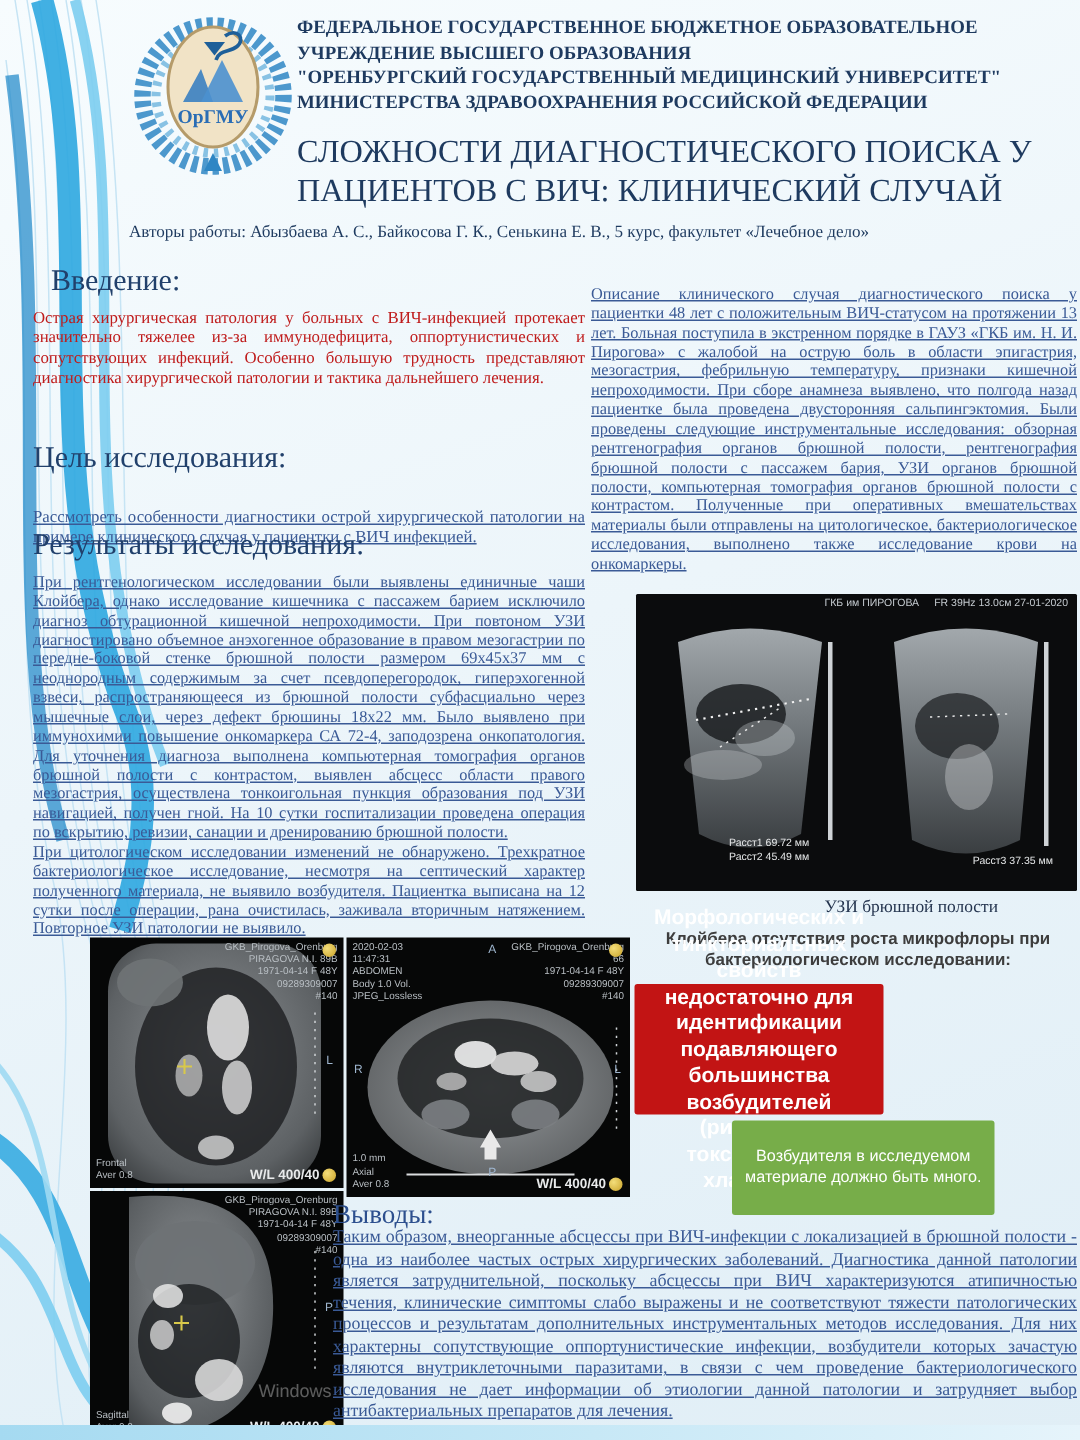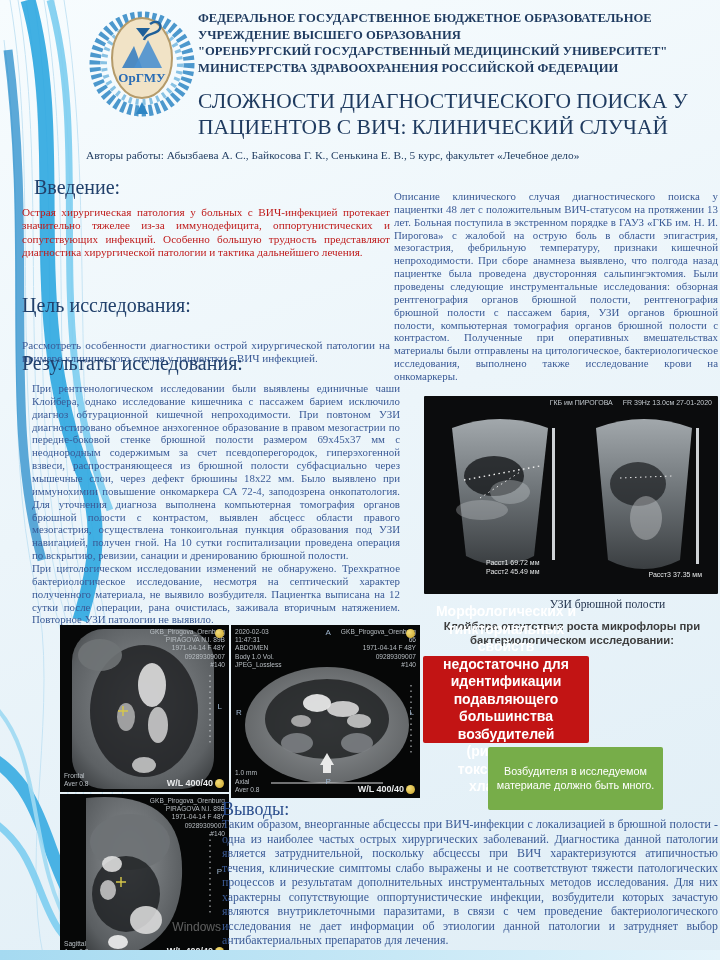--- a/index.html
+++ b/index.html
@@ -11,21 +11,21 @@
   .abs{position:absolute;margin:0;}
   .pre{white-space:pre-line;}
   
   .org{left:198px;top:10px;width:518px;font-size:12.6px;font-weight:bold;
        line-height:1.32;color:#1e3a5f;}
   .title{left:198px;top:88px;width:518px;font-size:21.5px;line-height:1.22;color:#1e3a5f;}
   .authors{left:86px;top:147px;width:620px;font-size:11.4px;line-height:1.45;color:#1e3a5f;}
   
   .h1{font-size:20px;color:#21406b;}
   .h2{font-size:18px;color:#2c4f8e;}
-  .body-blue{color:#3a5a96;font-size:10.9px;line-height:1.18;text-align:justify;text-align-last:left;}
+  .body-blue{color:#3a5a96;font-size:10.9px;line-height:1.18;text-align:justify;text-align-last:left;text-decoration:underline;}
   .body-red{color:#bf1c1c;font-size:11.2px;line-height:1.2;text-align:justify;text-align-last:left;}
   .concl{font-size:11.9px;line-height:1.22;}
   
   .us-block{left:424px;top:396px;width:294px;height:198px;background:#0b0c0d;border-radius:1px;}
   .us-header{position:absolute;top:3px;left:6px;right:6px;display:flex;justify-content:flex-end;gap:10px;
              font-family:"Liberation Sans",sans-serif;font-size:7px;color:#c3c9ce;}
   .us-m{position:absolute;font-family:"Liberation Sans",sans-serif;font-size:7px;color:#e4e6e7;}
   .us-m1{left:62px;bottom:28px;}
   .us-m2{left:62px;bottom:19px;}
   .us-m3{right:16px;bottom:16px;}
@@ -110,21 +110,21 @@
     <div>Авторы работы: Абызбаева А. С., Байкосова Г. К., Сенькина Е. В., 5 курс, факультет «Лечебное дело»</div>
   </div>
 
   <p class="abs h1" style="left:34px;top:176px;">Введение:</p>
   <p class="abs body-red" style="left:22px;top:206px;width:368px;">Острая хирургическая патология у больных с ВИЧ-инфекцией протекает значительно тяжелее из-за иммунодефицита, оппортунистических и сопутствующих инфекций. Особенно большую трудность представляют диагностика хирургической патологии и тактика дальнейшего лечения.</p>
 
   <p class="abs h1" style="left:22px;top:294px;">Цель исследования:</p>
   <p class="abs body-blue" style="left:22px;top:339px;width:368px;font-size:11.2px;">Рассмотреть особенности диагностики острой хирургической патологии на примере клинического случая у пациентки с ВИЧ инфекцией.</p>
 
   <p class="abs h1" style="left:22px;top:352px;">Результаты исследования:</p>
-  <div class="abs body-blue" style="left:32px;top:382px;width:368px;">
+  <div class="abs body-blue" style="left:22px;top:382px;width:368px;">
     <p class="para">При рентгенологическом исследовании были выявлены единичные чаши Клойбера, однако исследование кишечника с пассажем барием исключило диагноз обтурационной кишечной непроходимости. При повтоном УЗИ диагностировано объемное анэхогенное образование в правом мезогастрии по передне-боковой стенке брюшной полости размером 69х45х37 мм с неоднородным содержимым за счет псевдоперегородок, гиперэхогенной взвеси, распространяющееся из брюшной полости субфасциально через мышечные слои, через дефект брюшины 18х22 мм. Было выявлено при иммунохимии повышение онкомаркера СА 72-4, заподозрена онкопатология. Для уточнения диагноза выполнена компьютерная томография органов брюшной полости с контрастом, выявлен абсцесс области правого мезогастрия, осуществлена тонкоигольная пункция образования под УЗИ навигацией, получен гной.  На 10 сутки госпитализации проведена операция по вскрытию, ревизии, санации и дренированию брюшной полости.</p>
     <p class="para">При цитологическом исследовании изменений не обнаружено. Трехкратное бактериологическое исследование, несмотря на септический характер полученного материала, не выявило возбудителя. Пациентка выписана на 12 сутки после операции, рана очистилась, заживала вторичным натяжением. Повторное УЗИ патологии не выявило.</p>
   </div>
 
   <p class="abs body-blue" style="left:394px;top:190px;width:324px;">Описание клинического случая диагностического поиска у пациентки 48 лет с положительным ВИЧ-статусом на протяжении 13 лет.  Больная поступила в экстренном порядке в ГАУЗ «ГКБ им. Н. И. Пирогова» с жалобой на острую боль в области эпигастрия, мезогастрия, фебрильную температуру, признаки кишечной непроходимости. При сборе анамнеза выявлено, что полгода назад пациентке была проведена двусторонняя сальпингэктомия. Были проведены следующие инструментальные исследования: обзорная рентгенография органов брюшной полости, рентгенография брюшной полости с пассажем бария, УЗИ органов брюшной полости, компьютерная томография органов брюшной полости с контрастом. Полученные при оперативных вмешательствах материалы были отправлены на цитологическое, бактериологическое исследования, выполнено также исследование крови  на онкомаркеры.</p>
 
   <div class="abs us-block">
     <div class="us-header">
       <span>ГКБ им ПИРОГОВА</span>
       <span>FR 39Hz   13.0см   27-01-2020</span>

